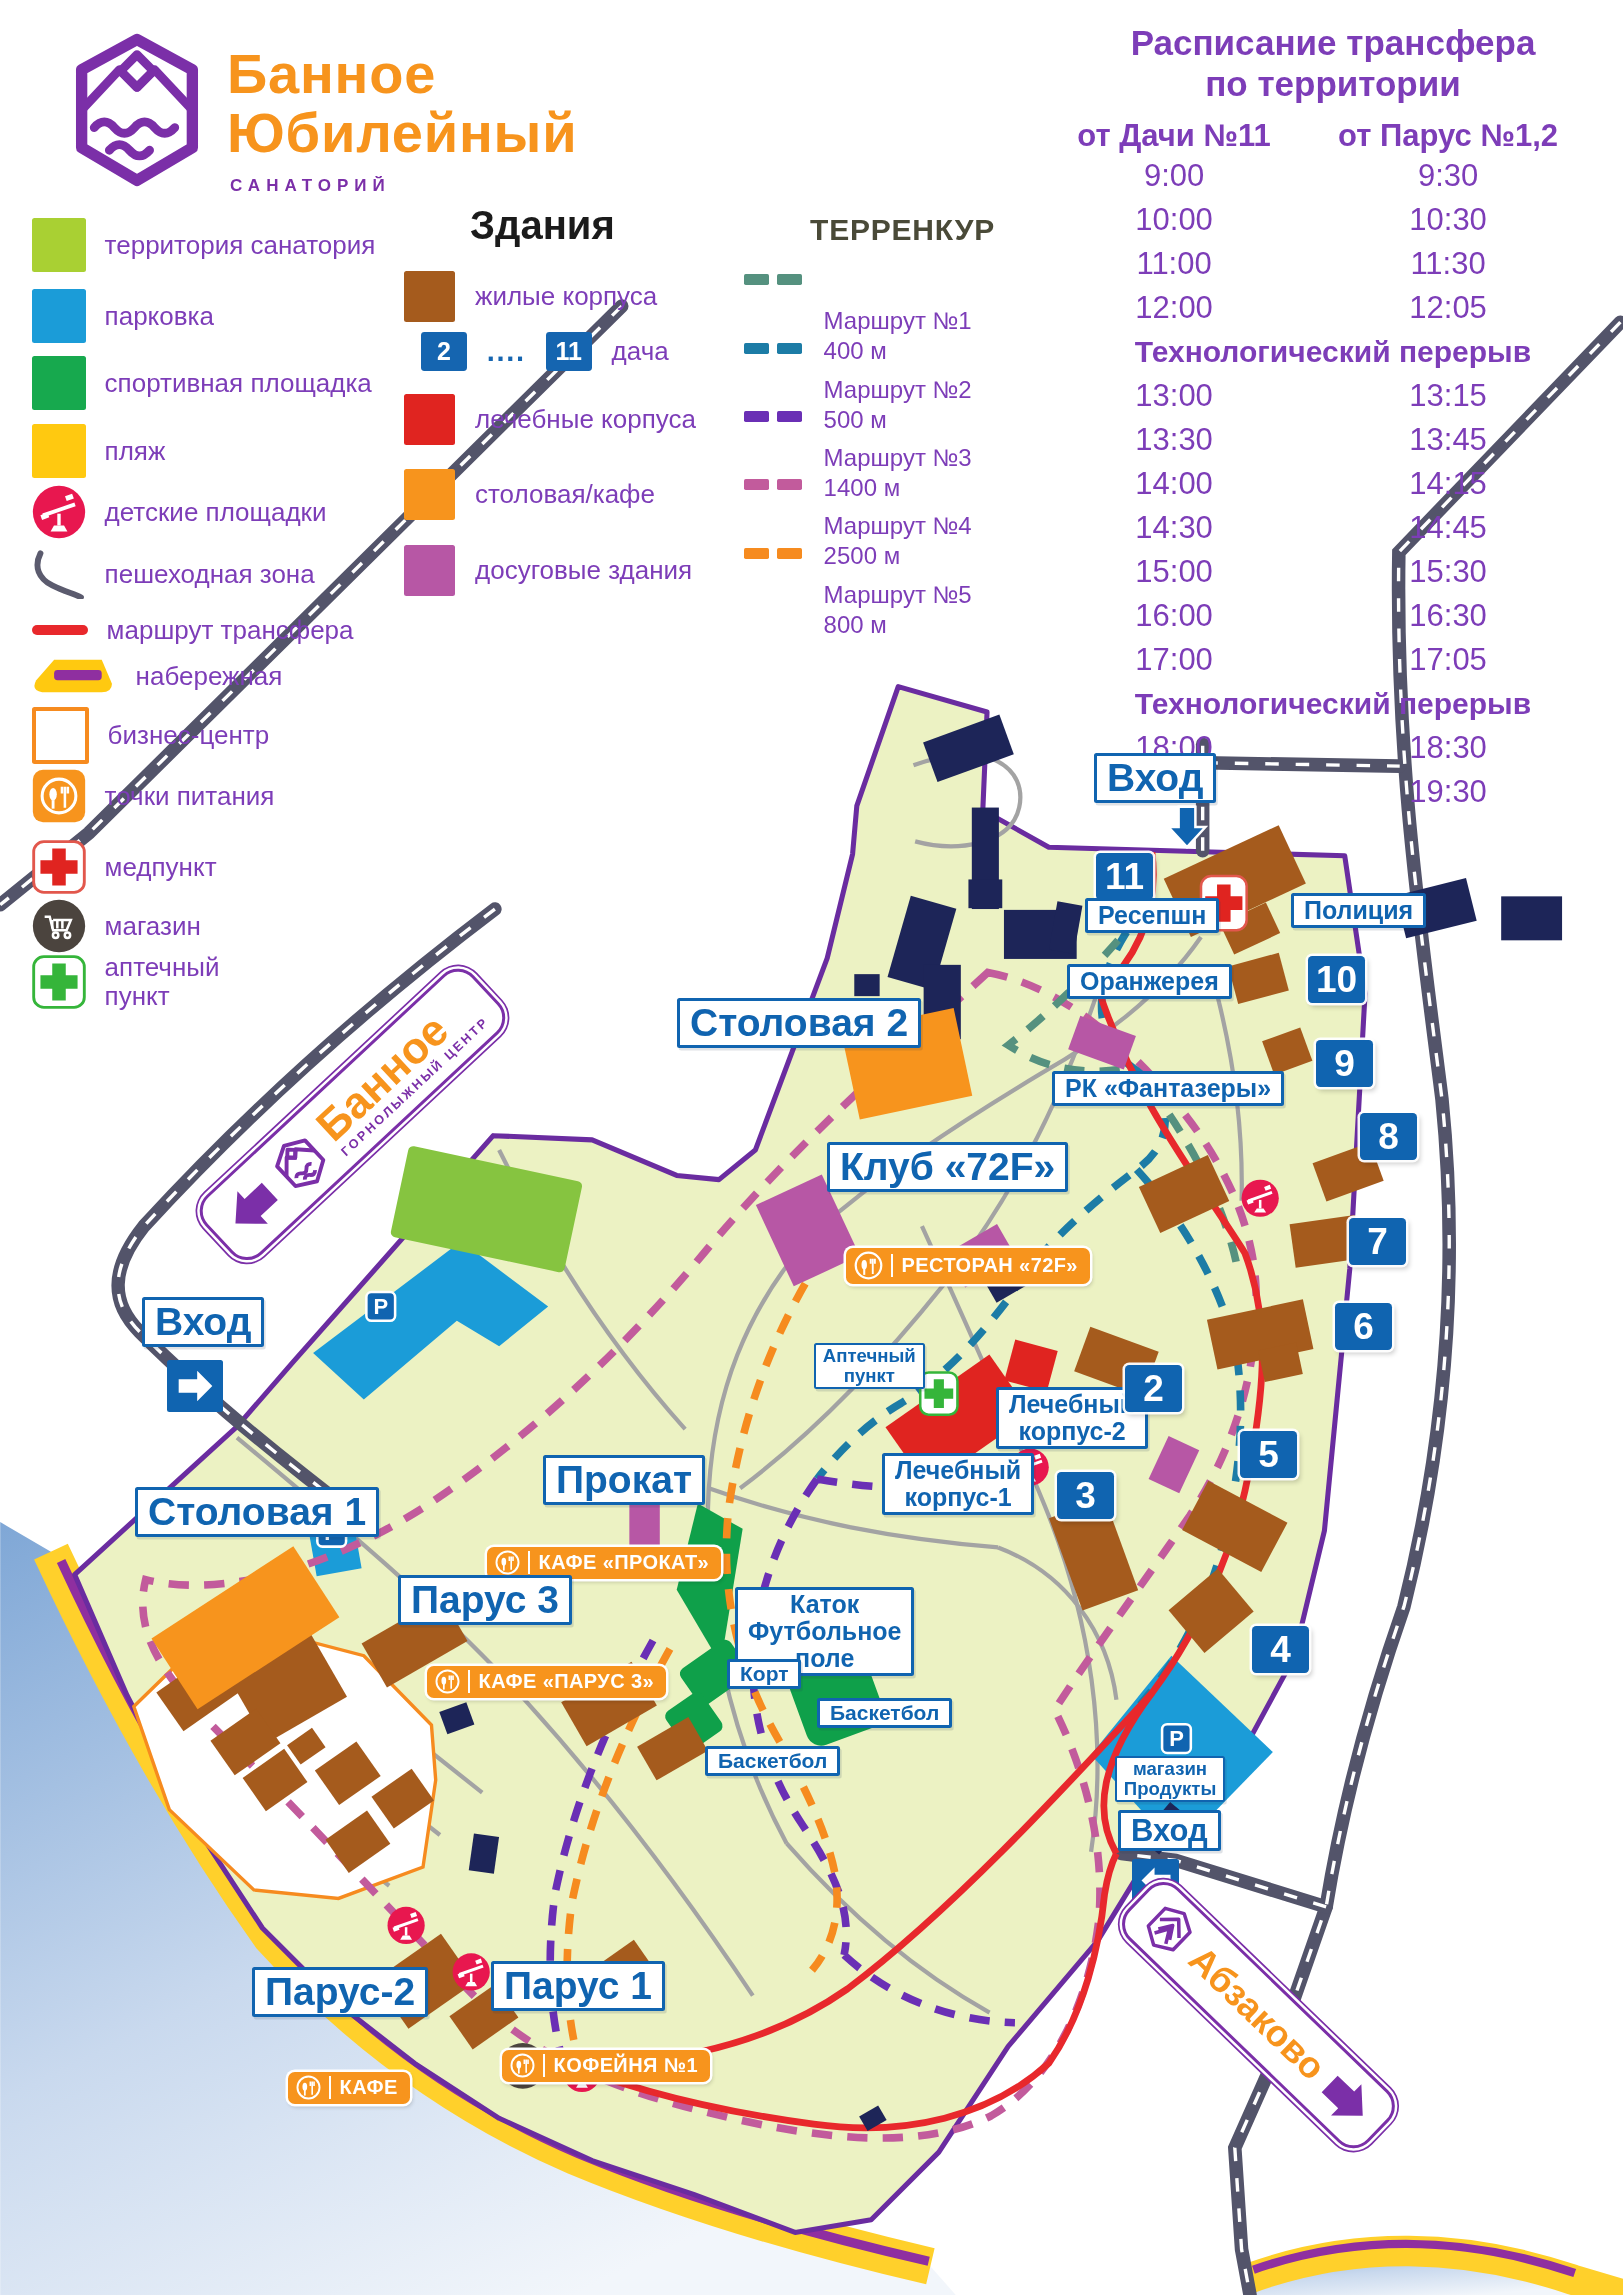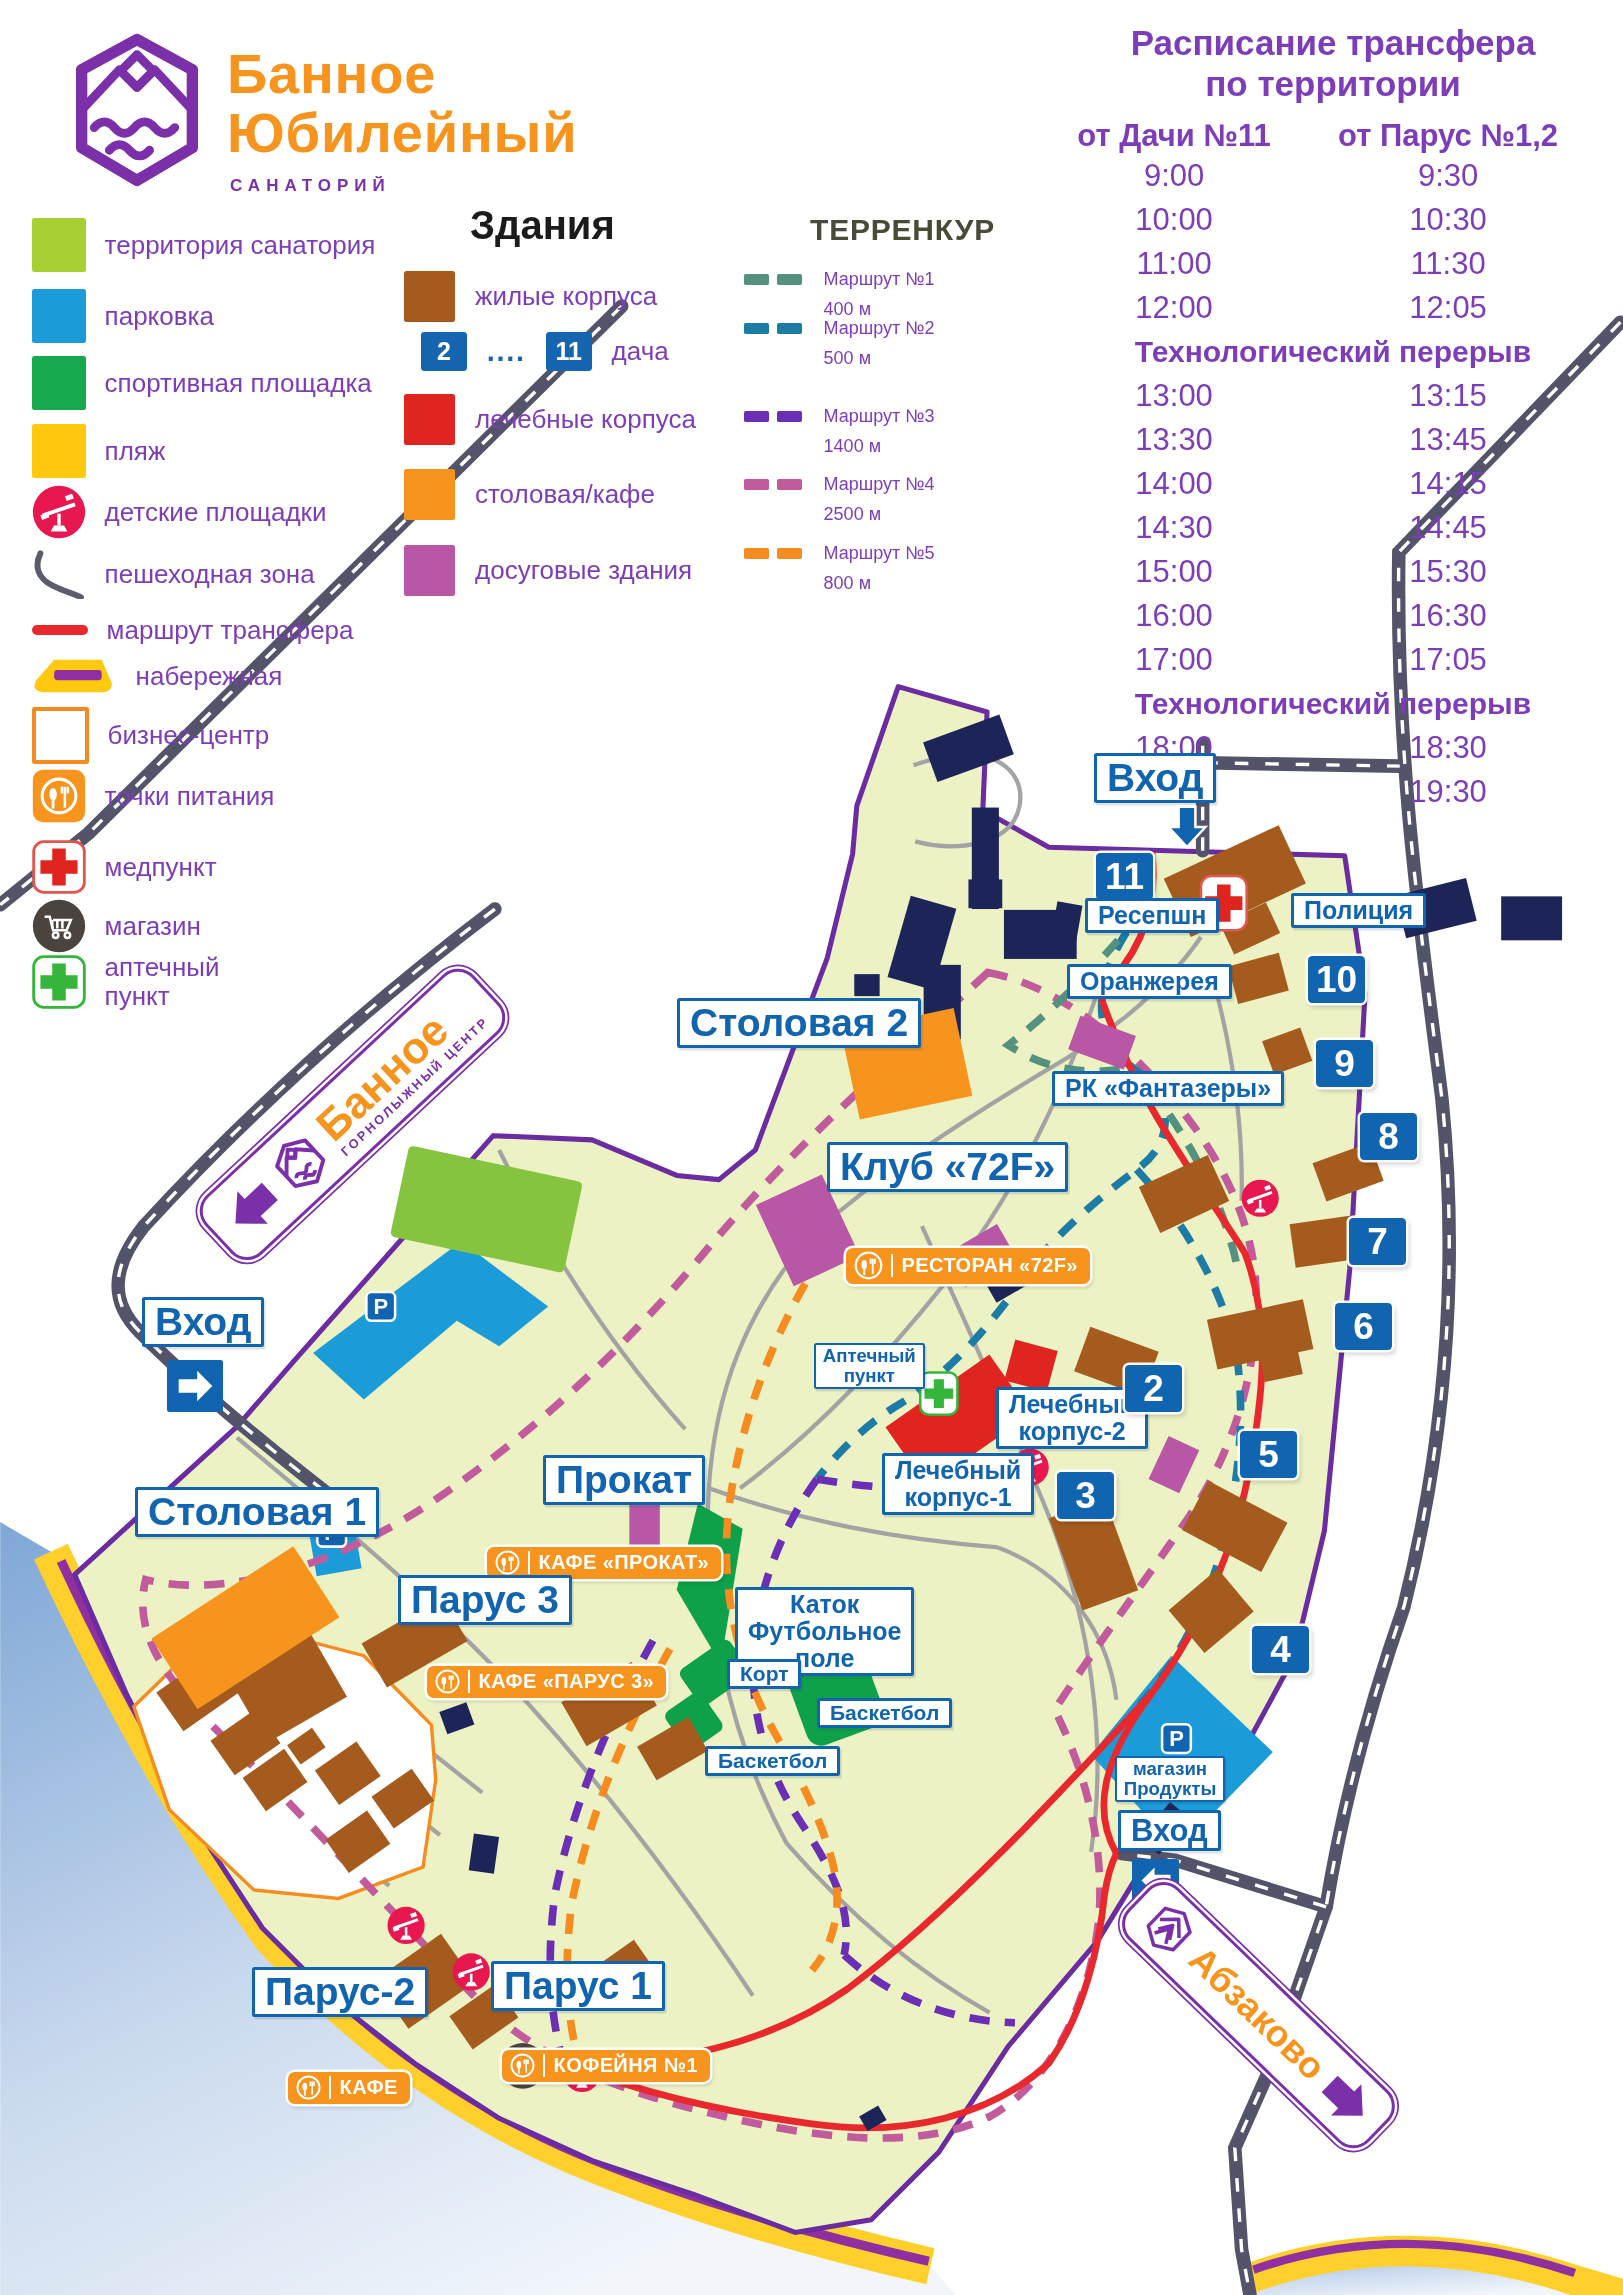--- a/index.html
+++ b/index.html
@@ -22,21 +22,21 @@
   .bsw{width:51px;height:51px;border-radius:2.5px;flex:0 0 auto;}
   .blabel{color:#7d3db8;font-size:26px;line-height:29px;white-space:nowrap;}
   .dplate{background:#1565b0;color:#fff;font-weight:bold;font-size:25px;min-width:39px;height:39px;
           display:flex;align-items:center;justify-content:center;border-radius:3.4px;padding:0 3.4px;}
   .ddots{color:#1565b0;font-weight:bold;font-size:29px;letter-spacing:1.7px;}
   
   .ttitle{color:#4a4a38;font-size:30px;font-weight:bold;letter-spacing:0.8px;}
   .trow{position:absolute;left:744px;display:flex;align-items:flex-start;gap:22px;}
   .tdashes{display:flex;gap:7.6px;margin-top:10px;}
   .tdash{width:25px;height:11px;border-radius:1.7px;}
-  .tname{color:#7d3db8;font-size:18px;line-height:30px;}
+  .tname{color:#7d3db8;font-size:24px;line-height:30px;margin-top:42px;}
   
   .sched{position:absolute;left:1059px;top:22px;width:548px;color:#7d3db8;}
   .stitle{font-weight:bold;font-size:35px;text-align:center;line-height:41px;}
   .shead{display:flex;font-weight:bold;font-size:31px;margin-top:13.5px;}
   .shead span:first-child{width:42%;text-align:center;}
   .shead span:last-child{width:58%;text-align:center;}
   .srow{display:flex;font-size:31px;height:44px;align-items:center;}
   .srow span:first-child{width:42%;text-align:center;}
   .srow span:last-child{width:58%;text-align:center;}
   .sbreak{font-weight:bold;font-size:30px;text-align:center;height:44px;display:flex;
@@ -404,21 +404,21 @@
     </div>
 
   <div class="abs ttitle" style="left:810px;top:213px">ТЕРРЕНКУР</div>
   <div class="trow" style="top:264px">
     <span class="tdashes">
         <span class="tdash" style="background-color: rgb(85, 145, 127);"></span>
         <span class="tdash" style="background-color: rgb(85, 145, 127);"></span>
       </span>
     <span class="tname"><span>Маршрут №1</span><br><span>400 м</span></span>
     </div>
-  <div class="trow" style="top:313px">
+  <div class="trow" style="top:333px">
     <span class="tdashes">
         <span class="tdash" style="background-color: rgb(28, 124, 166);"></span>
         <span class="tdash" style="background-color: rgb(28, 124, 166);"></span>
       </span>
     <span class="tname"><span>Маршрут №2</span><br><span>500 м</span></span>
     </div>
   <div class="trow" style="top:401px">
     <span class="tdashes">
         <span class="tdash" style="background-color: rgb(106, 47, 181);"></span>
         <span class="tdash" style="background-color: rgb(106, 47, 181);"></span>

